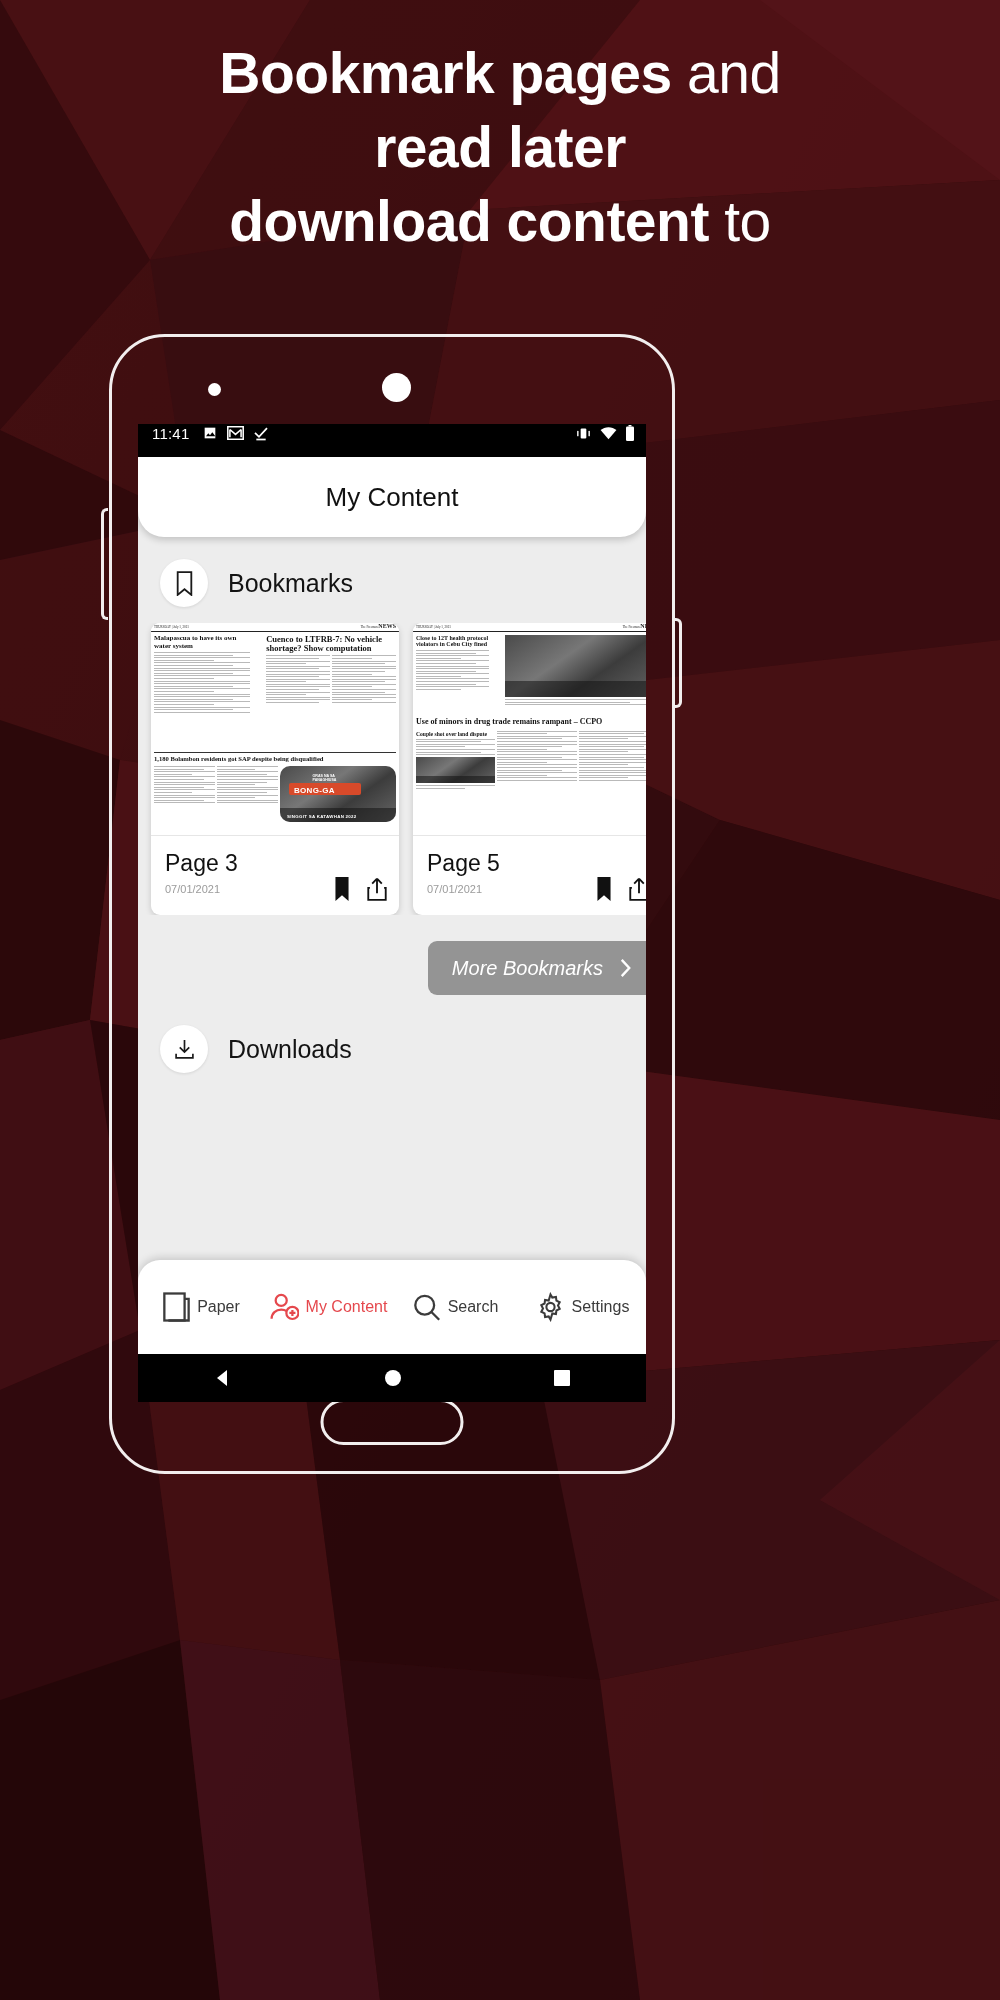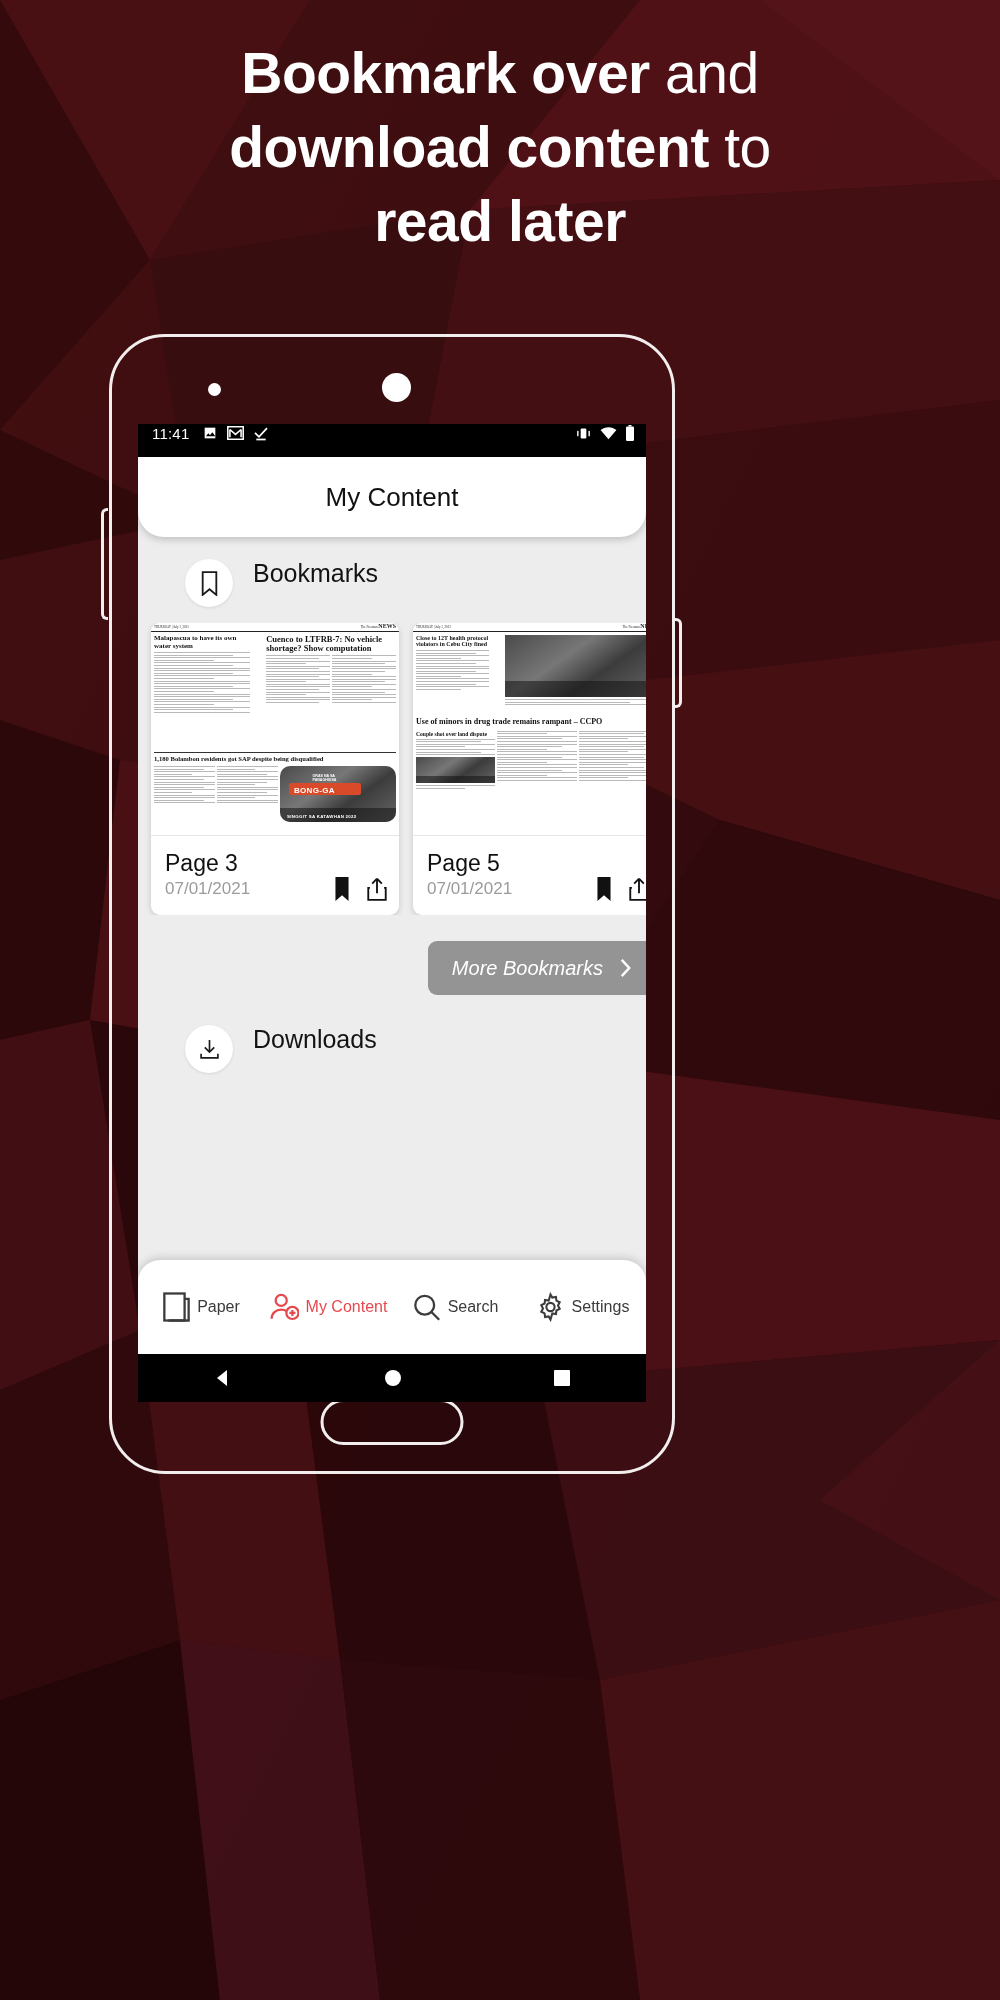--- a/index.html
+++ b/index.html
@@ -110,23 +110,22 @@
 
   
   .content {
     position: absolute;
     top: 113px; left: 0; right: 0; bottom: 0;
     background: #ededed;
     overflow: hidden;
   }
 
   .section-head {
-    display: flex; align-items: flex-start;
+    display: flex; align-items: center;
     padding: 22px 0 16px 22px;
-    margin-left: 25px;
   }
   .sec-ic-circle {
     width: 48px; height: 48px; border-radius: 50%;
     background: #ffffff;
     display: flex; align-items: center; justify-content: center;
     box-shadow: 0 1px 3px rgba(0,0,0,0.10);
     flex: none;
   }
   .sec-title { font-size: 25px; color: #131313; margin-left: 20px; }
 
@@ -151,21 +150,21 @@
     overflow: hidden;
     position: relative;
     border-bottom: 1px solid #e6e6e6;
   }
   .card-body { padding: 14px 14px 0 14px; flex: 1; }
   .card-page { font-size: 23px; color: #111; }
   .card-foot {
     display: flex; align-items: center;
     padding: 0 12px 14px 14px;
   }
-  .card-date { font-size: 17px; color: #9b9b9b; }
+  .card-date { font-size: 11px; color: #9b9b9b; }
   .card-acts { margin-left: auto; display: flex; align-items: center; gap: 16px; }
 
   
   .more-wrap { display: flex; justify-content: flex-end; padding: 26px 12px 0 0; }
   .more-btn {
     background: #949494;
     color: #ffffff;
     border: none;
     border-radius: 9px 0 0 9px;
     height: 54px;
@@ -288,27 +287,27 @@
     <polygon points="600,1680 1000,1600 1000,2000 640,2000" fill="#4c1217"></polygon>
     <polygon points="1000,1600 1000,1340 820,1500" fill="#5a151b" opacity="0.5"></polygon>
     <polygon points="0,430 190,520 0,560" fill="#2b080a" opacity="0.7"></polygon>
     <polygon points="760,0 1000,0 1000,180" fill="#631820" opacity="0.45"></polygon>
   </g>
   <rect width="1000" height="2000" fill="#000" opacity="0.06"></rect>
 </svg>
 
 <div class="headline">
   <div>
-    <span class="b">Bookmark over</span><span class="n"> and</span>
+    <span class="b">Bookmark pages</span><span class="n"> and</span>
+  </div>
+  <div>
+    <span class="b" style="font-weight:bold">read later</span>
   </div>
   <div>
     <span class="b">download content</span><span class="n"> to</span>
-  </div>
-  <div>
-    <span class="b" style="font-weight:bold">read later</span>
   </div>
 </div>
 
 <div class="phone-frame">
   <div class="cam-small"></div>
   <div class="cam-big"></div>
   <div class="home-pill"></div>
 </div>
 <div class="btn-vol"></div>
 <div class="btn-pwr"></div>

